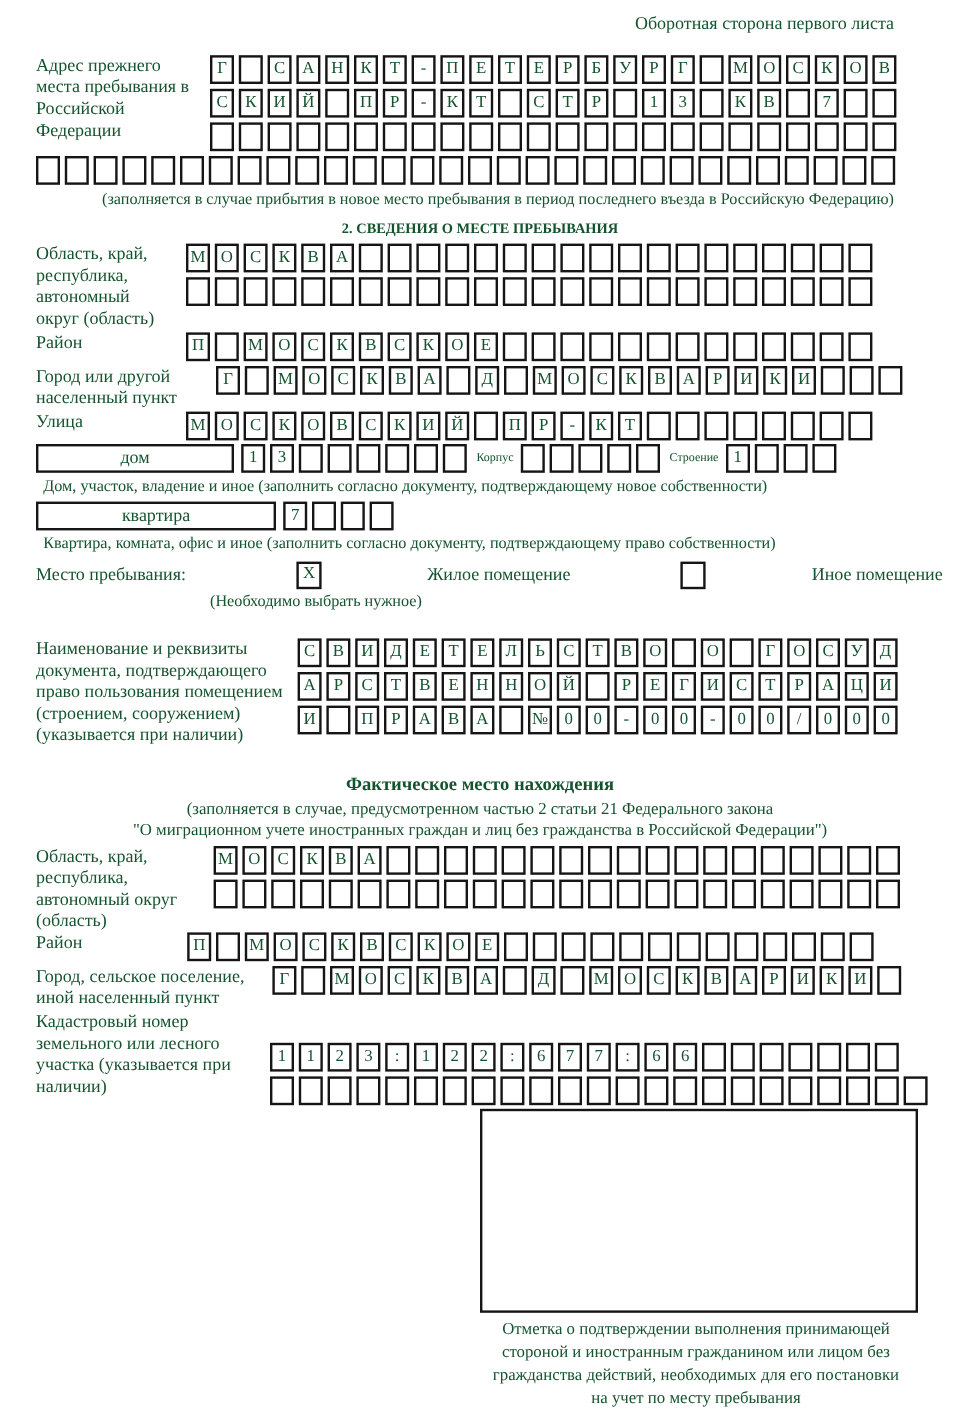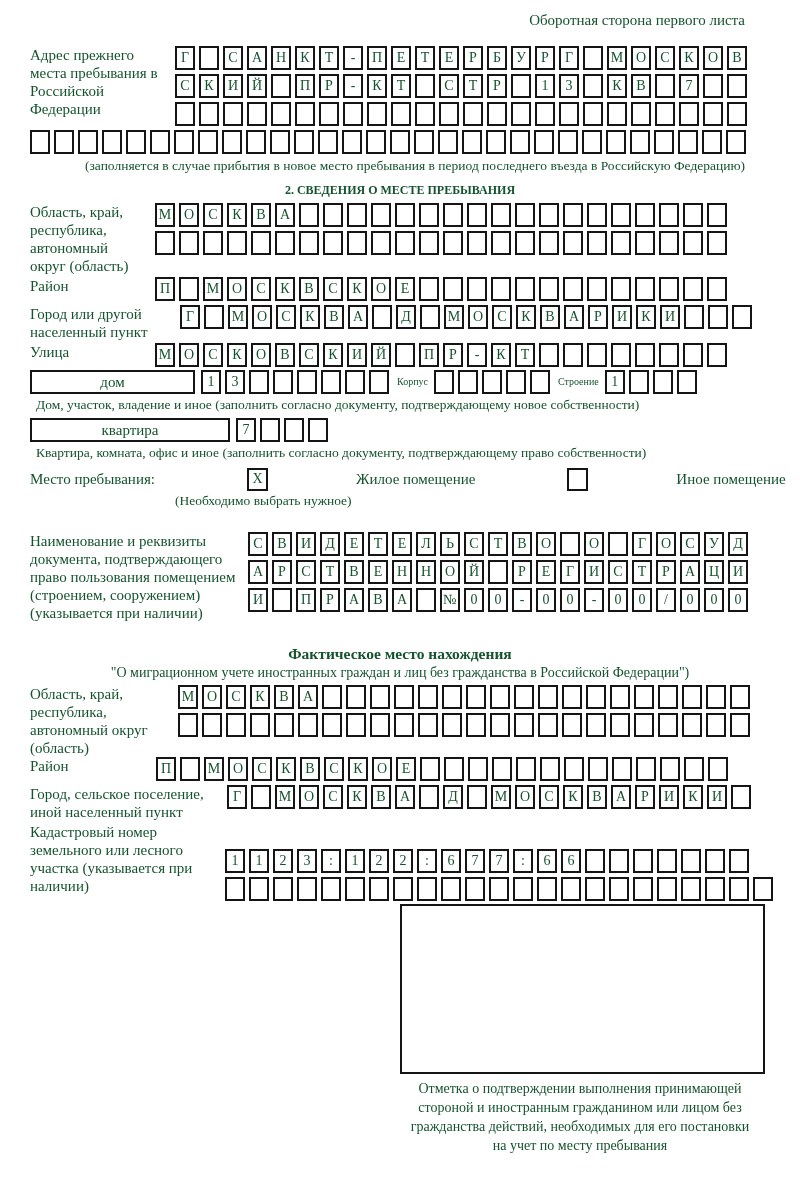--- a/index.html
+++ b/index.html
@@ -448,20 +448,21 @@
           <span class="cell">0</span>
           <span class="cell">/</span>
           <span class="cell">0</span>
           <span class="cell">0</span>
           <span class="cell">0</span>
         </div>
     </div>
   </div>
 
   <div class="subtitle mt4">Фактическое место нахождения</div>
+  <div class="notesmall mt2">(заполняется в случае, предусмотренном частью 2 статьи 21 Федерального закона</div>
   <div class="notesmall">"О миграционном учете иностранных граждан и лиц без гражданства в Российской Федерации")</div>
 
   <div class="field mt6" style="height:72px;">
     <div class="flabel w148">Область, край, республика, автономный округ (область)</div>
     <div class="rows">
       <div class="cellrow">
           <span class="cell">М</span>
           <span class="cell">О</span>
           <span class="cell">С</span>
           <span class="cell">К</span>

